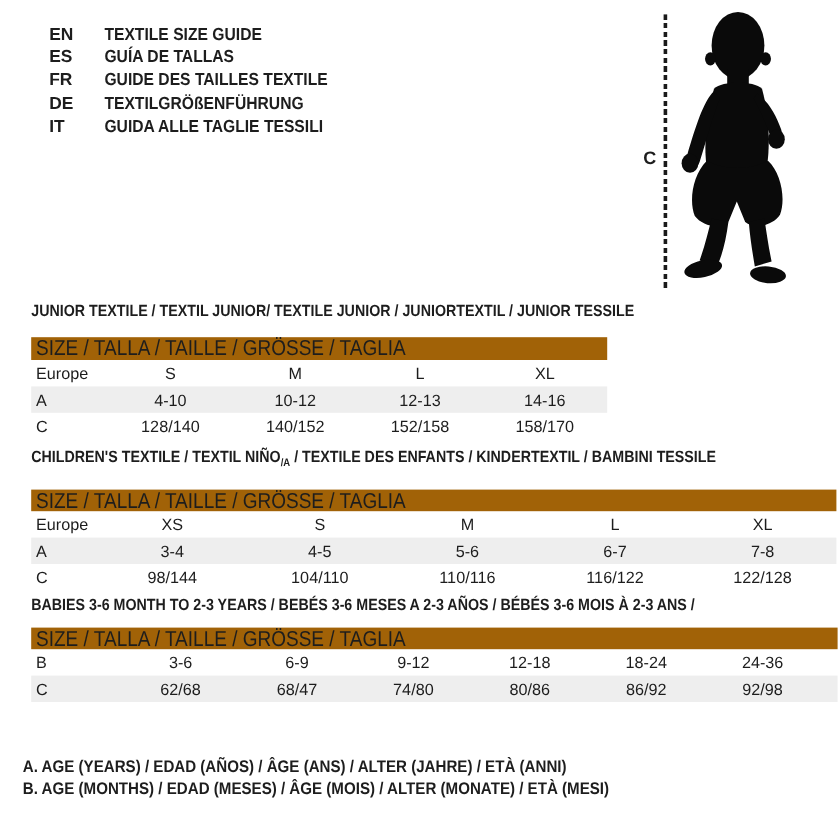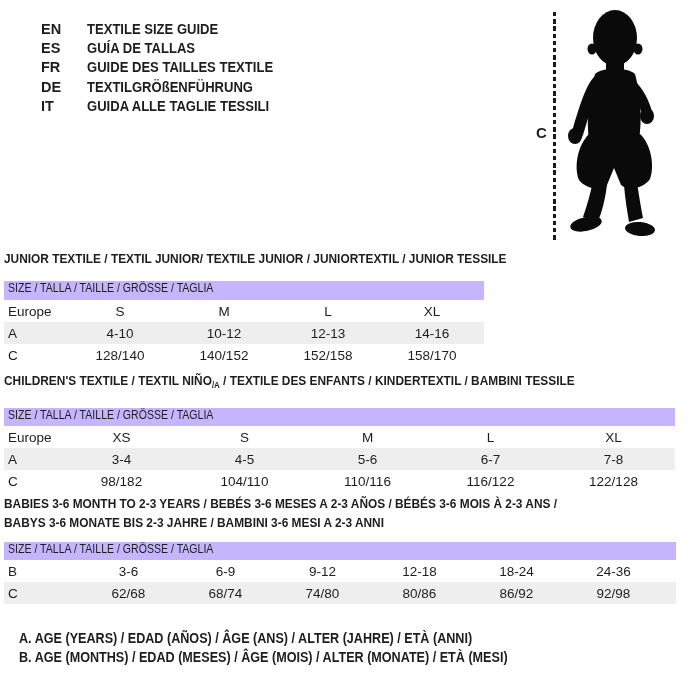--- a/index.html
+++ b/index.html
@@ -17,28 +17,28 @@
   .lang .code{width:46px;}
 
   
   .dash{position:absolute;left:553px;top:12px;width:3px;height:229px;
         background:repeating-linear-gradient(to bottom,#1a1a1a 0 4.4px,transparent 4.4px 7.2px);}
   .clabel{position:absolute;left:532px;top:124px;width:19px;text-align:center;
           font-weight:bold;font-size:15px;}
   .silhouette{position:absolute;left:562px;top:8px;}
 
   
-  .sec{position:absolute;left:4px;}
+  .sec{position:absolute;left:26px;}
   .sec1{top:252px;width:480px;}
   .sec2{top:374px;width:671px;}
   .sec3{top:497px;width:672px;}
   .sec-title{font-weight:bold;font-size:13.5px;line-height:14px;white-space:nowrap;}
   .t2gap{margin-top:5px;}
-  .band{height:18px;background:#c4b5fd;display:flex;
-        padding-left:4px;font-size:12px;box-sizing:border-box;}
+  .band{height:18px;background:#a16207;display:flex;align-items:center;
+        padding-left:4px;font-size:18px;box-sizing:border-box;}
   .sec1 .band{margin-top:15px;height:19px;}
   .sec2 .band{margin-top:16px;}
   .sec3 .band{margin-top:12px;}
   .trow{display:flex;align-items:center;height:22px;font-size:13.5px;box-sizing:border-box;}
   .sec3 .trow{padding-right:14px;}
   .rlabel{padding-left:4px;box-sizing:border-box;}
   .sec1 .rlabel{width:64px;}
   .sec2 .rlabel{width:56px;}
   .sec3 .rlabel{width:76px;}
   .cell{flex:1;text-align:center;}
@@ -146,51 +146,48 @@
     <div class="trow shade">
       <div class="rlabel">A</div>
       <div class="cell">3-4</div>
       <div class="cell">4-5</div>
       <div class="cell">5-6</div>
       <div class="cell">6-7</div>
       <div class="cell">7-8</div>
     </div>
     <div class="trow">
       <div class="rlabel">C</div>
-      <div class="cell">98/182</div>
+      <div class="cell">98/144</div>
       <div class="cell">104/110</div>
       <div class="cell">110/116</div>
       <div class="cell">116/122</div>
       <div class="cell">122/128</div>
     </div>
   </div>
 
   <div class="sec sec3">
     <div class="sec-title">
       <span class="cnd">BABIES 3-6 MONTH TO 2-3 YEARS / BEBÉS 3-6 MESES A 2-3 AÑOS / BÉBÉS 3-6 MOIS À 2-3 ANS /</span>
-    </div>
-    <div class="sec-title t2gap">
-      <span class="cnd">BABYS 3-6 MONATE BIS 2-3 JAHRE / BAMBINI 3-6 MESI A 2-3 ANNI</span>
     </div>
     <div class="band">
       <span class="cnd">SIZE / TALLA / TAILLE / GRÖSSE / TAGLIA</span>
     </div>
     <div class="trow">
       <div class="rlabel">B</div>
       <div class="cell">3-6</div>
       <div class="cell">6-9</div>
       <div class="cell">9-12</div>
       <div class="cell">12-18</div>
       <div class="cell">18-24</div>
       <div class="cell">24-36</div>
     </div>
     <div class="trow shade">
       <div class="rlabel">C</div>
       <div class="cell">62/68</div>
-      <div class="cell">68/74</div>
+      <div class="cell">68/47</div>
       <div class="cell">74/80</div>
       <div class="cell">80/86</div>
       <div class="cell">86/92</div>
       <div class="cell">92/98</div>
     </div>
   </div>
 
   <div class="notes">
     <div class="note">
       <span class="cnd9">A. AGE (YEARS) / EDAD (AÑOS) / ÂGE (ANS) / ALTER (JAHRE) / ETÀ (ANNI)</span>

